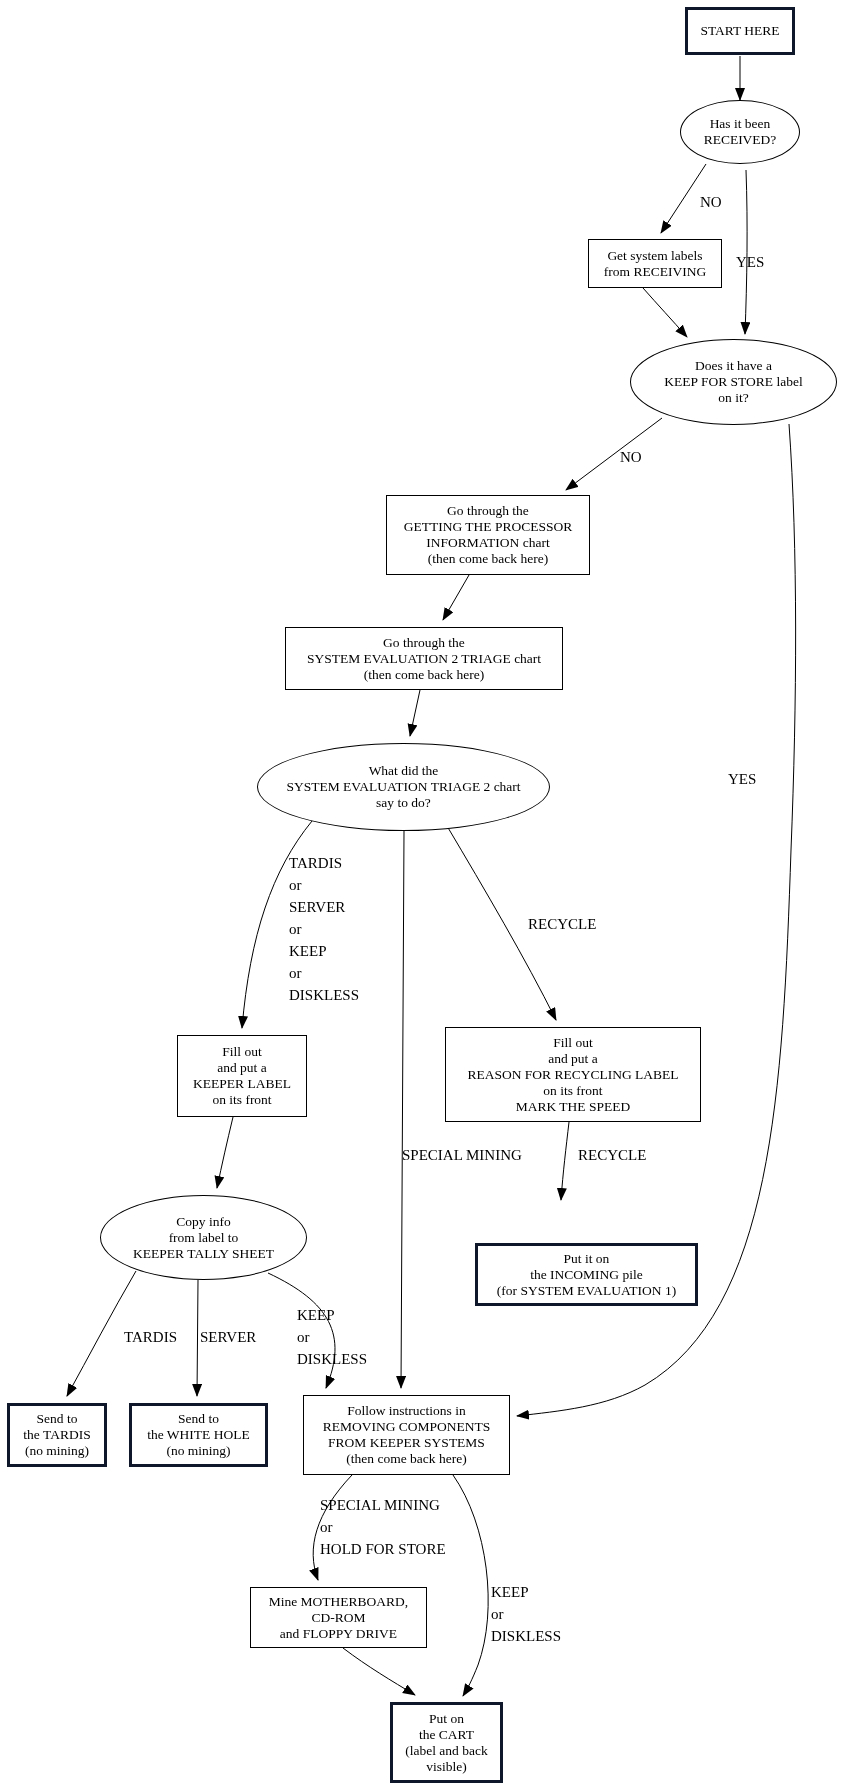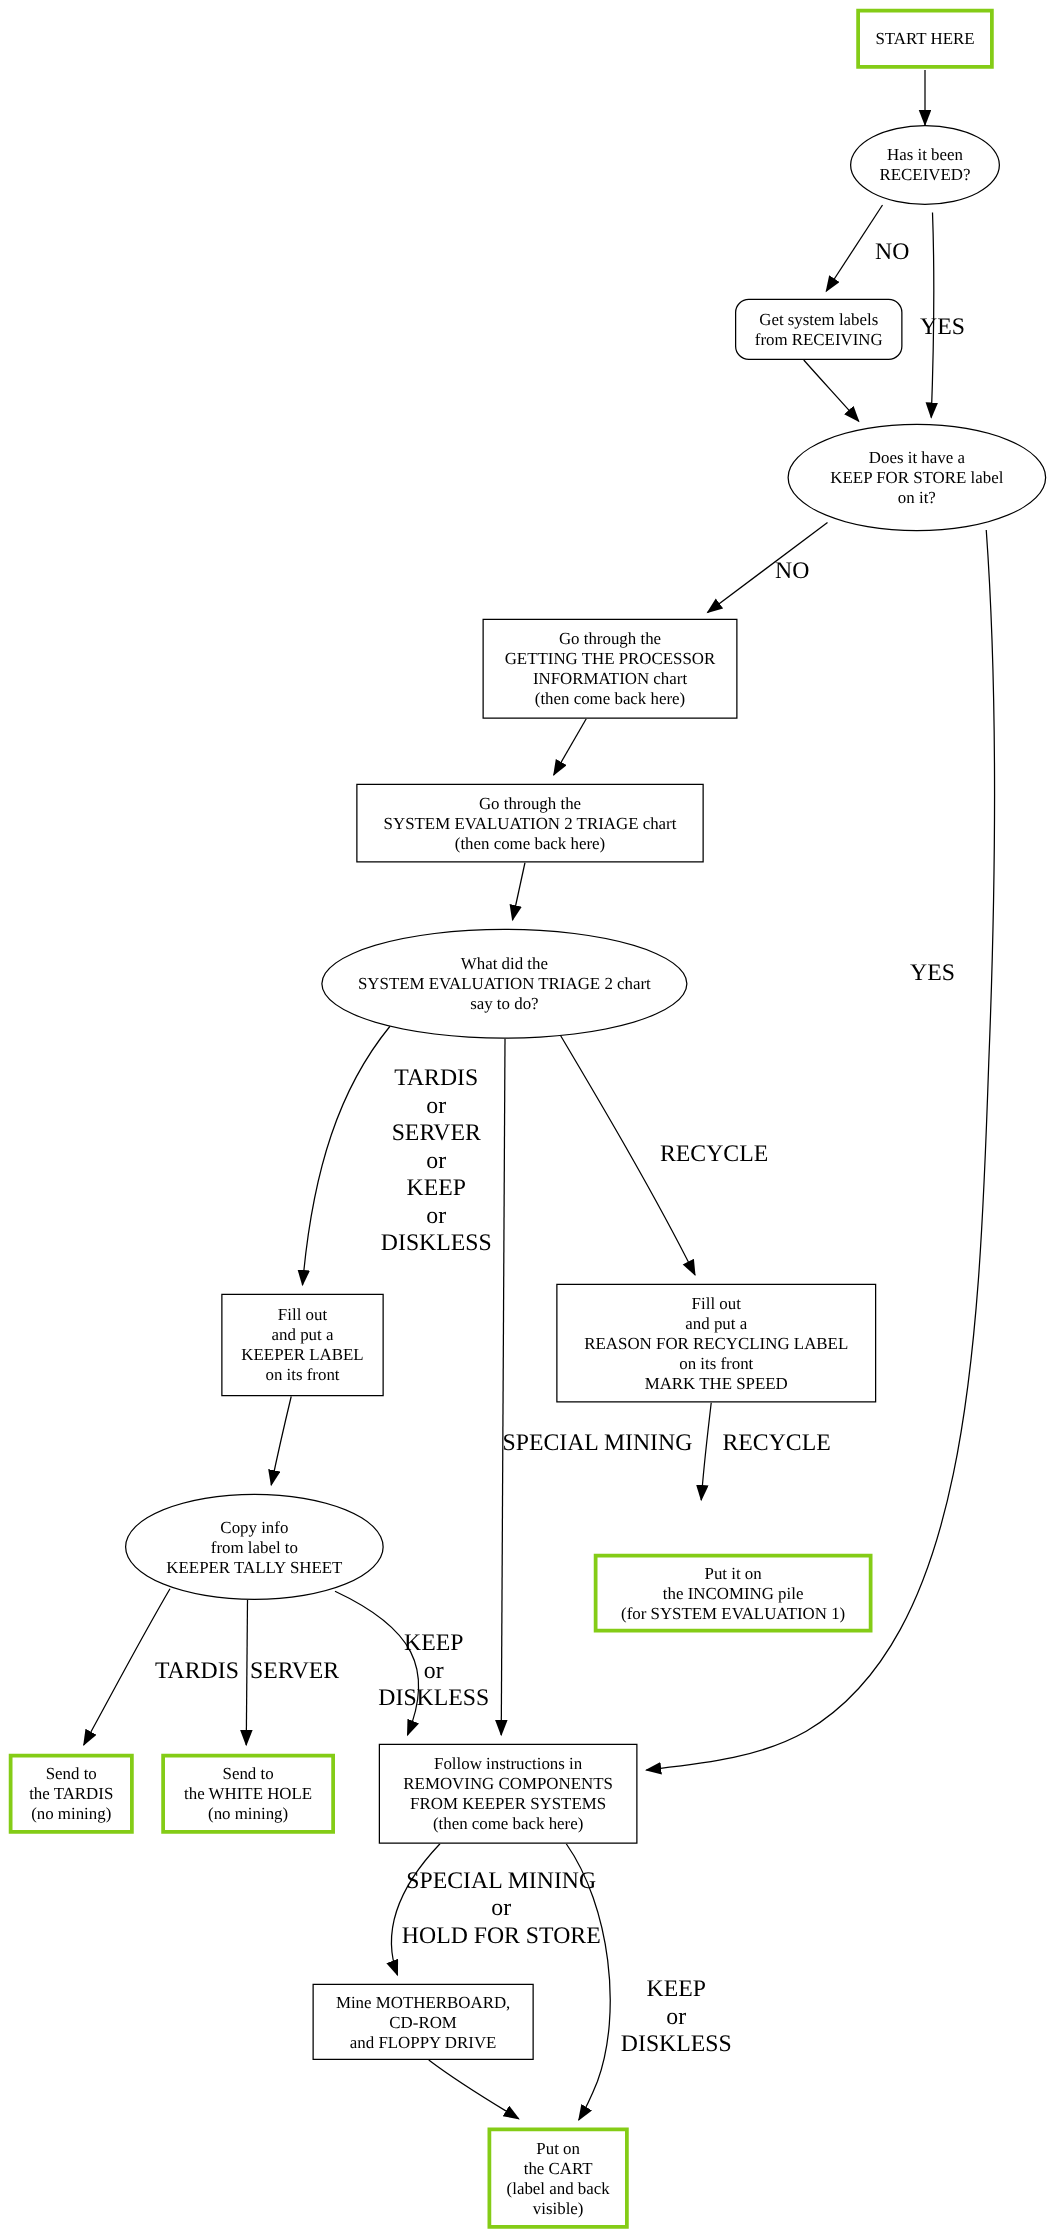--- a/index.html
+++ b/index.html
@@ -32,32 +32,32 @@
     font-size: 13.5px;
     line-height: 16px;
     white-space: pre-line;
     box-sizing: border-box;
     background: #ffffff;
   }
   .rect {
     border: 1px solid #000000;
   }
   .rect-bold {
-    border: 3px solid #84cc16;
+    border: 3px solid #0f172a;
   }
   .ellipse {
     border: 1px solid #000000;
     border-radius: 50%;
   }
   .edge-label {
     position: absolute;
-    font-size: 19px;
+    font-size: 15px;
     line-height: 22px;
     white-space: pre-line;
-    text-align: center;
+    text-align: left;
     background: transparent;
   }
 </style>
 </head>
 <body>
 
 <div id="canvas">
 
   <svg id="edge-layer" viewBox="0 0 842 1788" xmlns="http://www.w3.org/2000/svg">
     <defs>
@@ -86,21 +86,21 @@
       <path d="M 453,1475 C 488,1525 498,1610 478,1665 C 472,1680 468,1688 463,1696" marker-end="url(#arrow)"></path>
       <path d="M 343,1648 C 368,1667 392,1681 415,1695" marker-end="url(#arrow)"></path>
     </g>
   </svg>
 
   <div class="node rect-bold" style="left:685px; top:7px; width:110px; height:48px;">START HERE</div>
 
   <div class="node ellipse" style="left:680px; top:100px; width:120px; height:64px;">Has it been
 RECEIVED?</div>
 
-  <div class="node rect" style="left:588px; top:239px; width:134px; height:49px;border-radius:11px;">Get system labels
+  <div class="node rect" style="left:588px; top:239px; width:134px; height:49px;">Get system labels
 from RECEIVING</div>
 
   <div class="node ellipse" style="left:630px; top:339px; width:207px; height:86px;">Does it have a
 KEEP FOR STORE label
 on it?</div>
 
   <div class="node rect" style="left:386px; top:495px; width:204px; height:80px;">Go through the
 GETTING THE PROCESSOR
 INFORMATION chart
 (then come back here)</div>

